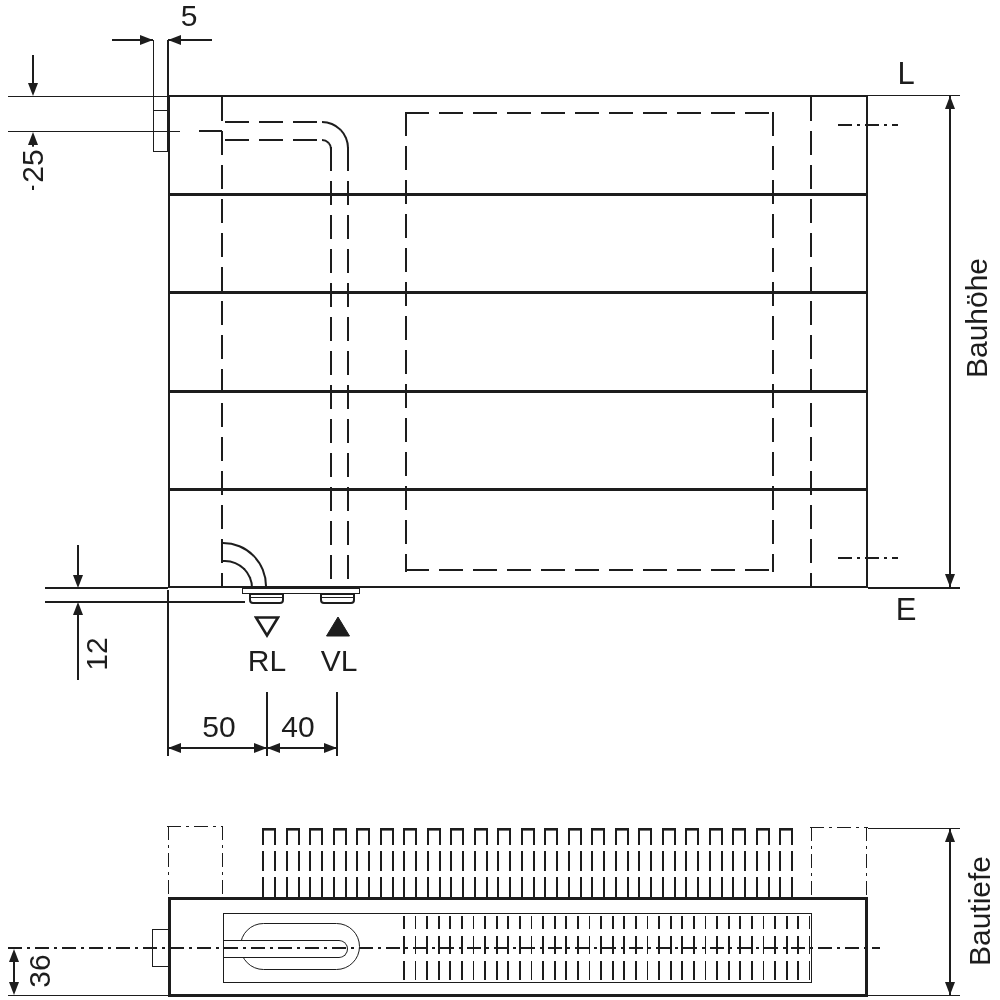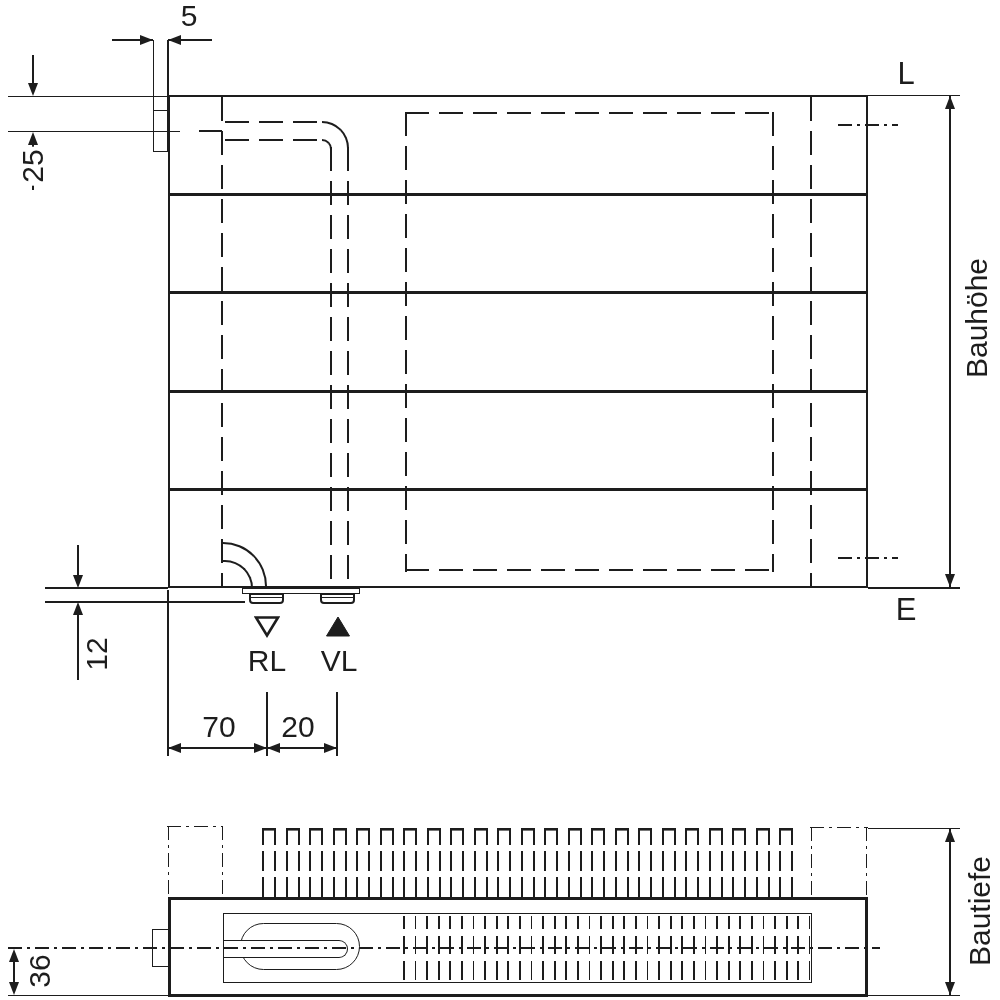--- a/index.html
+++ b/index.html
@@ -130,22 +130,22 @@
     <div class="vtext" style="left:97px;top:654px;">12</div>
 
     <div class="vthin" style="left:167.3px;top:590px;height:166px;"></div>
     <div class="vthin" style="left:266.3px;top:692px;height:64px;"></div>
     <div class="vthin" style="left:336.3px;top:692px;height:64px;"></div>
     <div class="hthin" style="left:168px;top:747.4px;width:169px;"></div>
     <div class="ar l" style="left:168px;top:743px;"></div>
     <div class="ar r" style="left:254px;top:743px;"></div>
     <div class="ar l" style="left:267px;top:743px;"></div>
     <div class="ar r" style="left:324px;top:743px;"></div>
-    <div class="ctext" style="left:219px;top:727px;">70</div>
-    <div class="ctext" style="left:298px;top:727px;">20</div>
+    <div class="ctext" style="left:219px;top:727px;">50</div>
+    <div class="ctext" style="left:298px;top:727px;">40</div>
 
     <svg style="position:absolute;left:254px;top:615px;" width="26" height="23" viewBox="0 0 26 23">
       <polygon points="2,2.5 24,2.5 13,20.5" fill="#fff" stroke="#1d1d1d" stroke-width="2.6"></polygon>
     </svg>
     <svg style="position:absolute;left:325px;top:615px;" width="26" height="23" viewBox="0 0 26 23">
       <polygon points="13,2 24.5,21 1.5,21" fill="#1d1d1d" stroke="#1d1d1d" stroke-width="1"></polygon>
     </svg>
     <div class="ctext" style="left:267px;top:661px;">RL</div>
     <div class="ctext" style="left:339px;top:661px;">VL</div>
 

